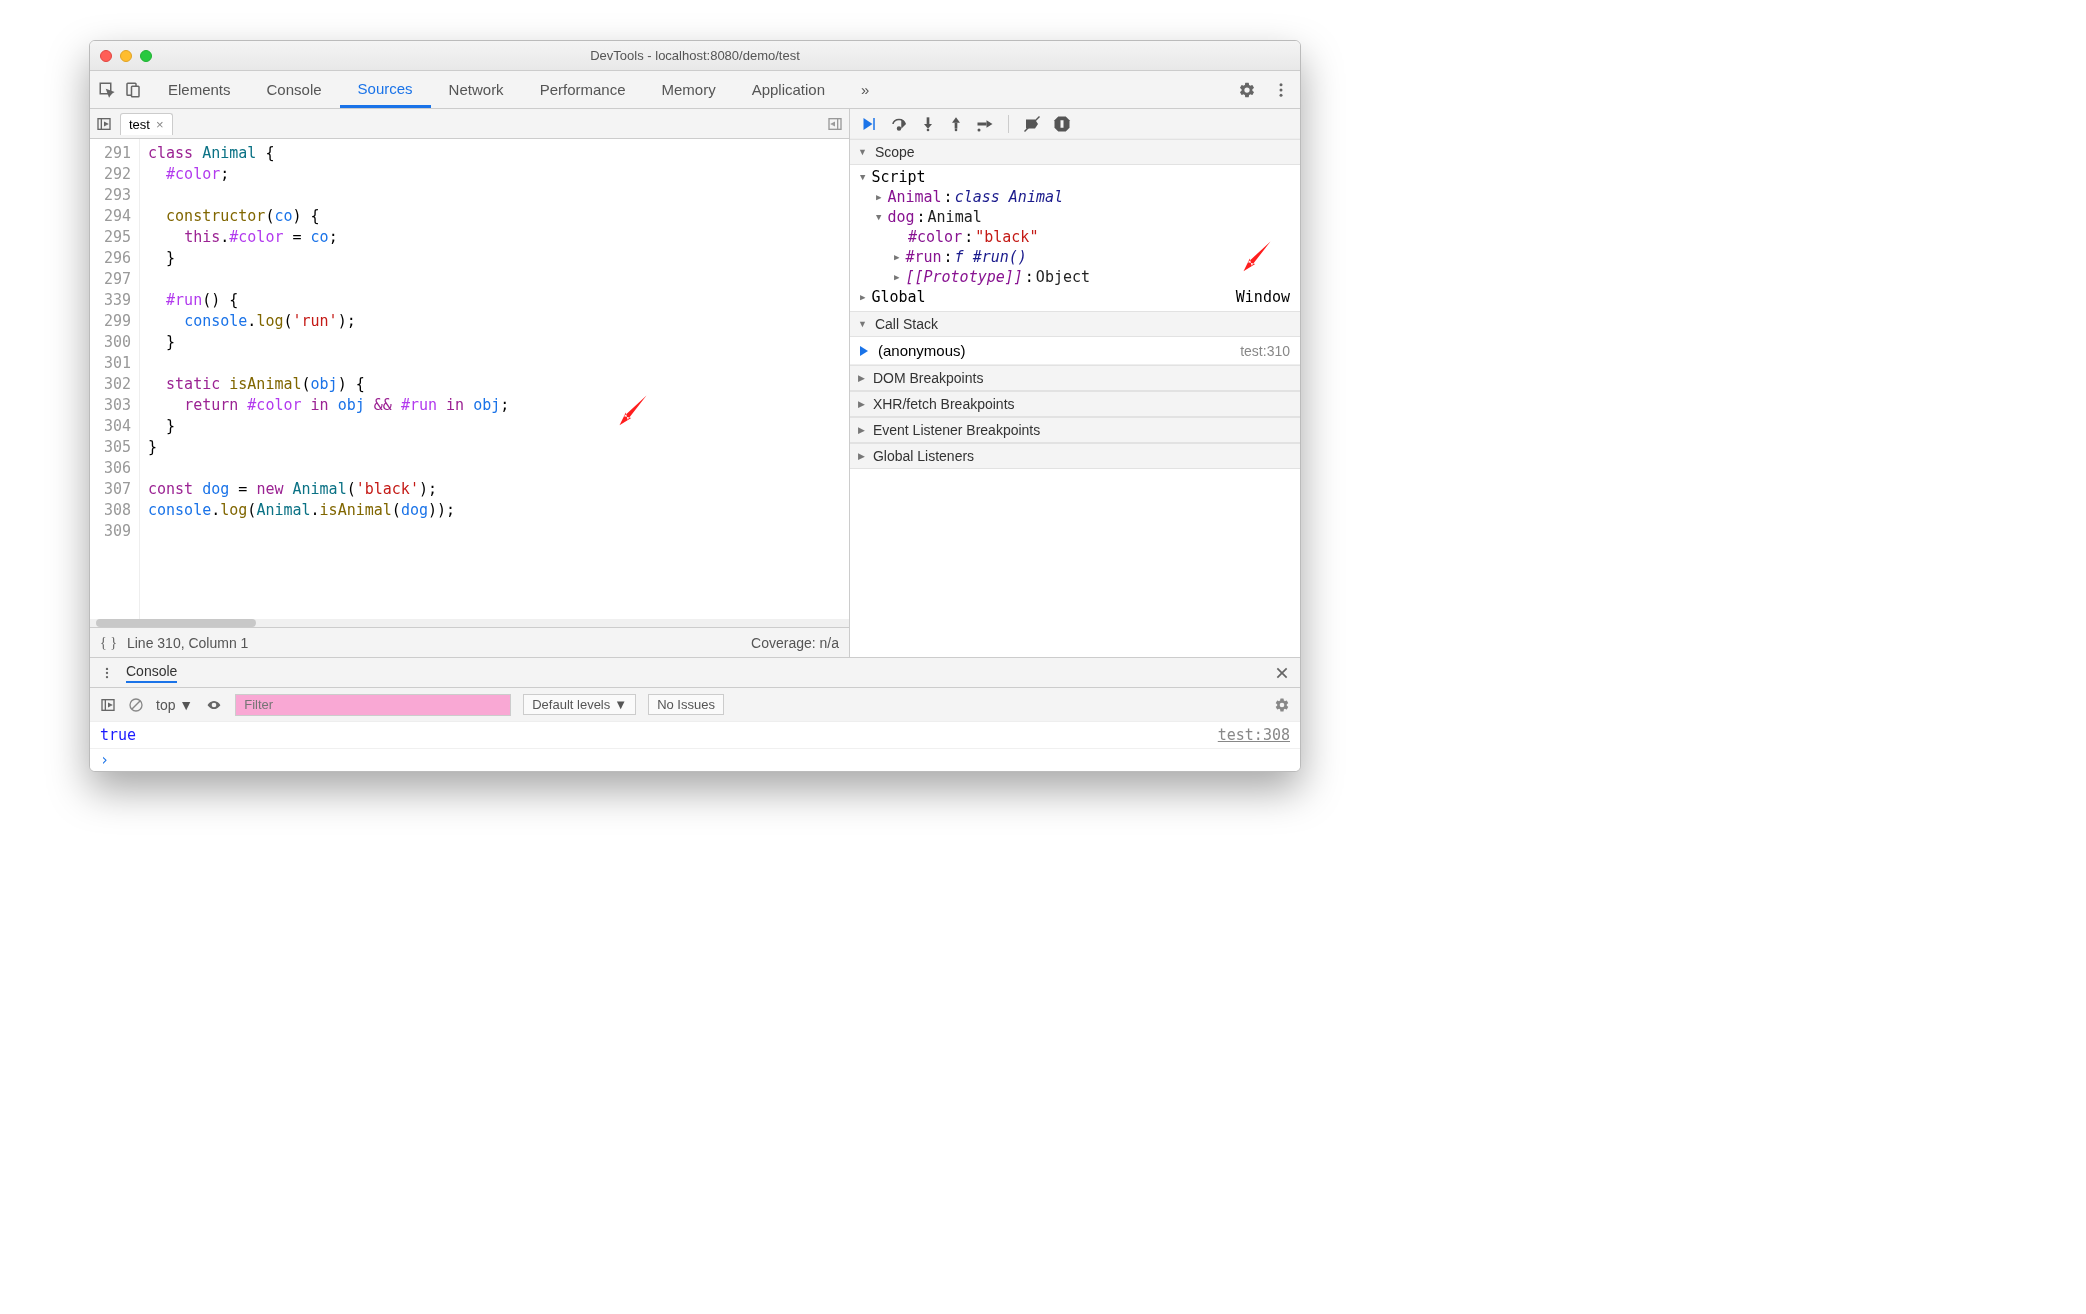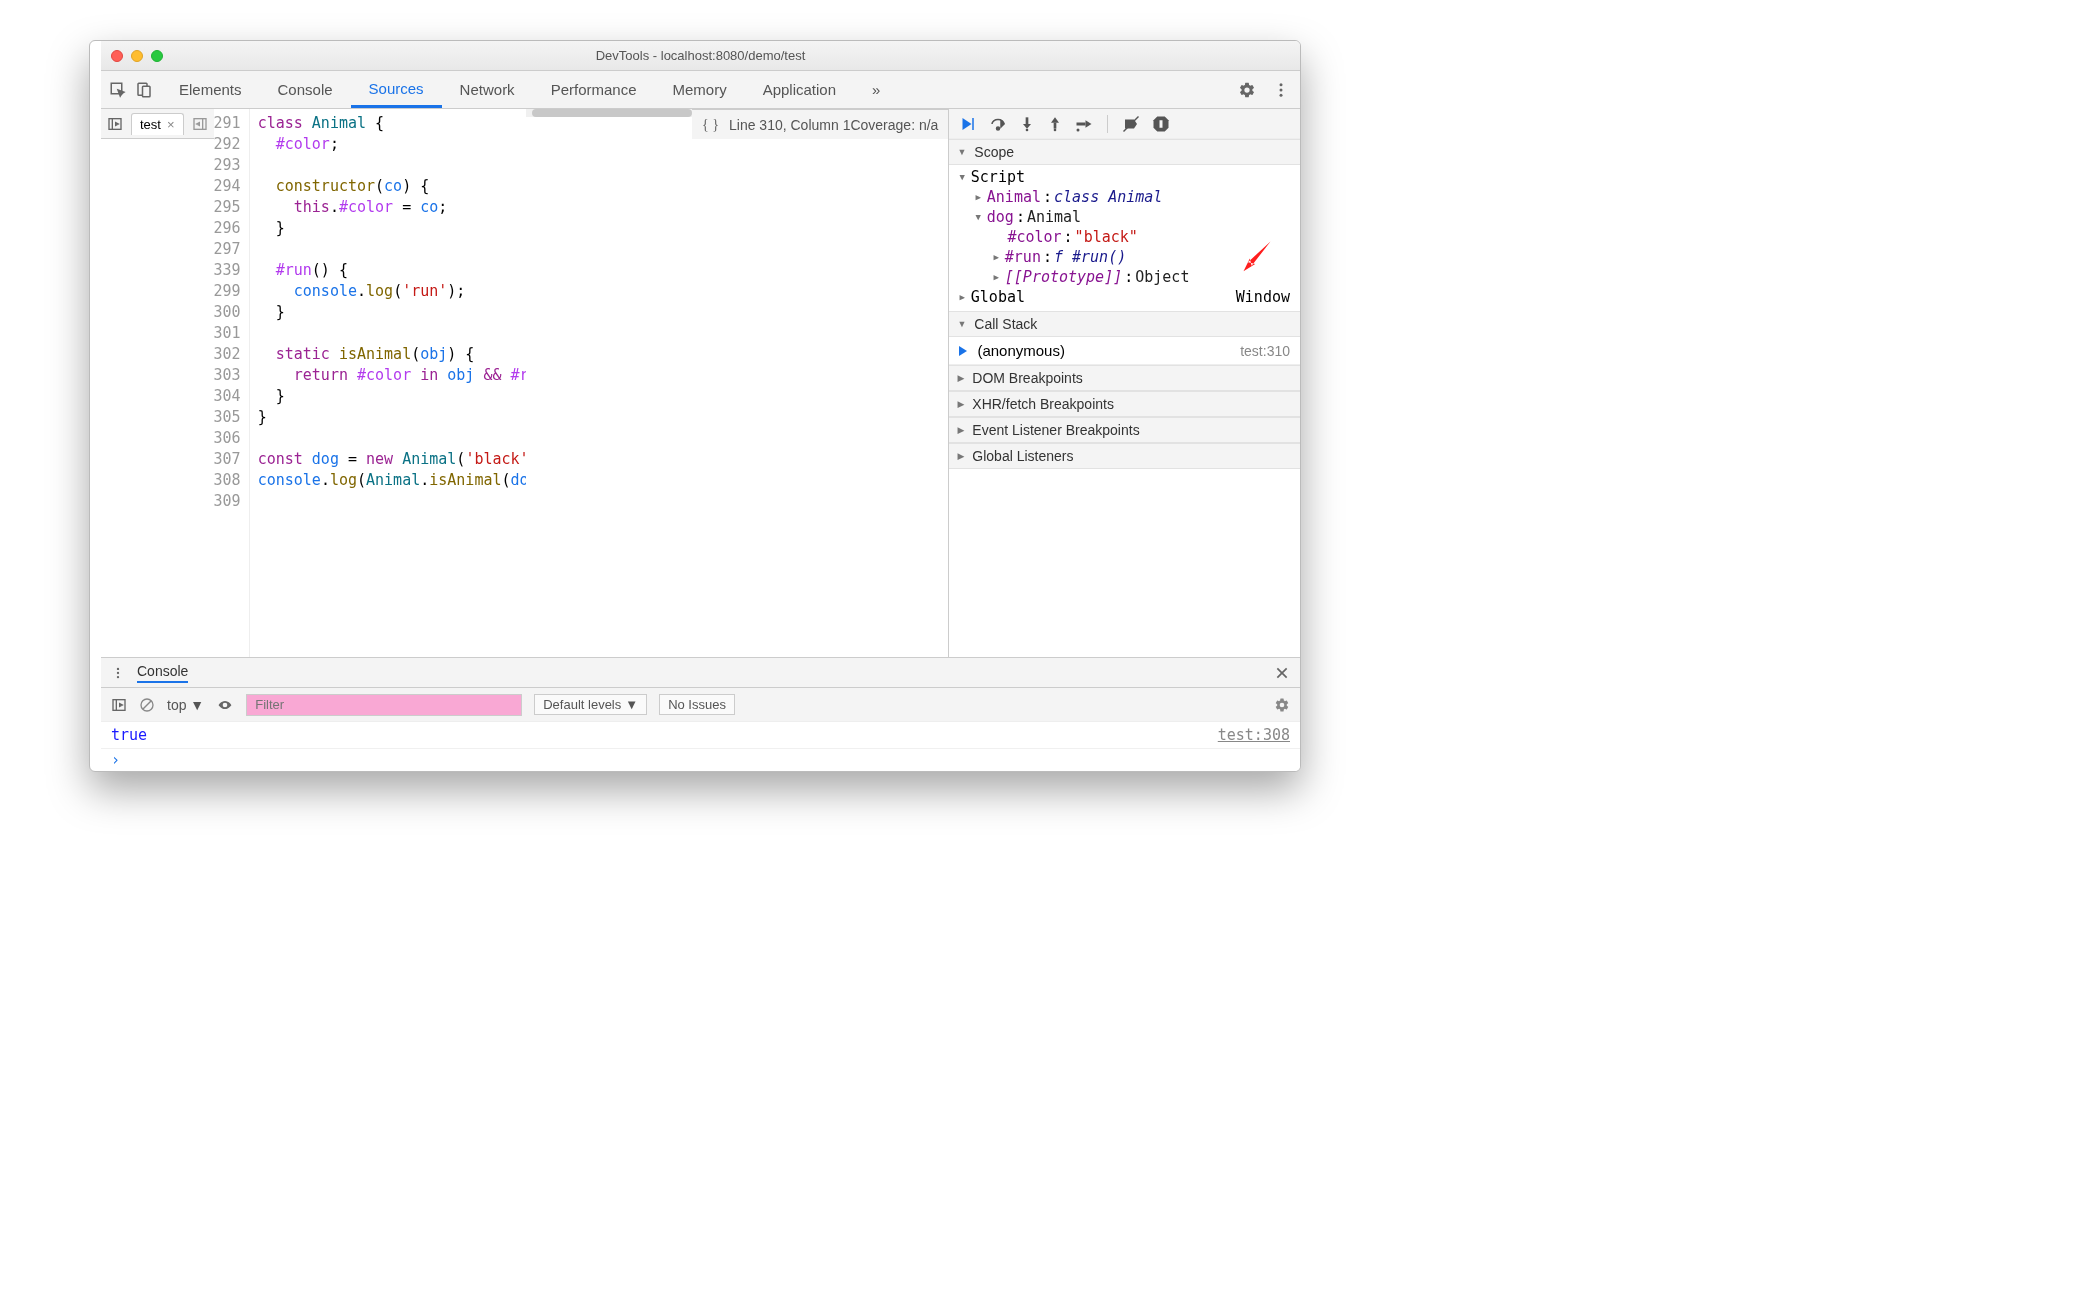--- a/index.html
+++ b/index.html
@@ -13,21 +13,20 @@
   width: 1212px;
   height: 732px;
   margin: 40px auto;
   background: #fff;
   border: 1px solid #bbb;
   border-radius: 6px;
   box-shadow: 0 18px 40px rgba(0,0,0,0.35);
   display: flex;
   flex-direction: column;
   overflow: hidden;
-  padding-left: 11px;
 }
 .titlebar {
   height: 30px;
   background: linear-gradient(#f4f4f4, #e8e8e8);
   border-bottom: 1px solid #ccc;
   display: flex;
   align-items: center;
   padding: 0 10px;
   position: relative;
 }
@@ -56,21 +55,21 @@
 .tab-item.active { color: #1a73e8; border-bottom: 3px solid #1a73e8; }
 .tabbar .right-tools { margin-left: auto; display: flex; align-items: center; padding: 0 10px; gap: 16px; }
 .icon { display: inline-flex; align-items: center; justify-content: center; color: #666; }
 .main {
   flex: 1;
   display: flex;
   flex-direction: column;
   overflow: hidden;
 }
 .top-panels { flex: 1; display: flex; overflow: hidden; }
-.sources-panel { flex: 0 0 760px; display: flex; flex-direction: row; border-right: 1px solid #ccc; }
+.sources-panel { flex: 0 0 760px; display: flex; flex-direction: column; border-right: 1px solid #ccc; }
 .file-tabbar {
   height: 30px; background: #f4f4f4; border-bottom: 1px solid #ccc;
   display: flex; align-items: center; padding: 0 6px; gap: 8px;
 }
 .file-tab {
   background: #fff; border: 1px solid #ccc; border-bottom: none;
   padding: 3px 8px; font-size: 13px; border-radius: 3px 3px 0 0;
   display: flex; align-items: center; gap: 6px;
 }
 .file-tab .close { color: #888; font-size: 13px; cursor: pointer; }

